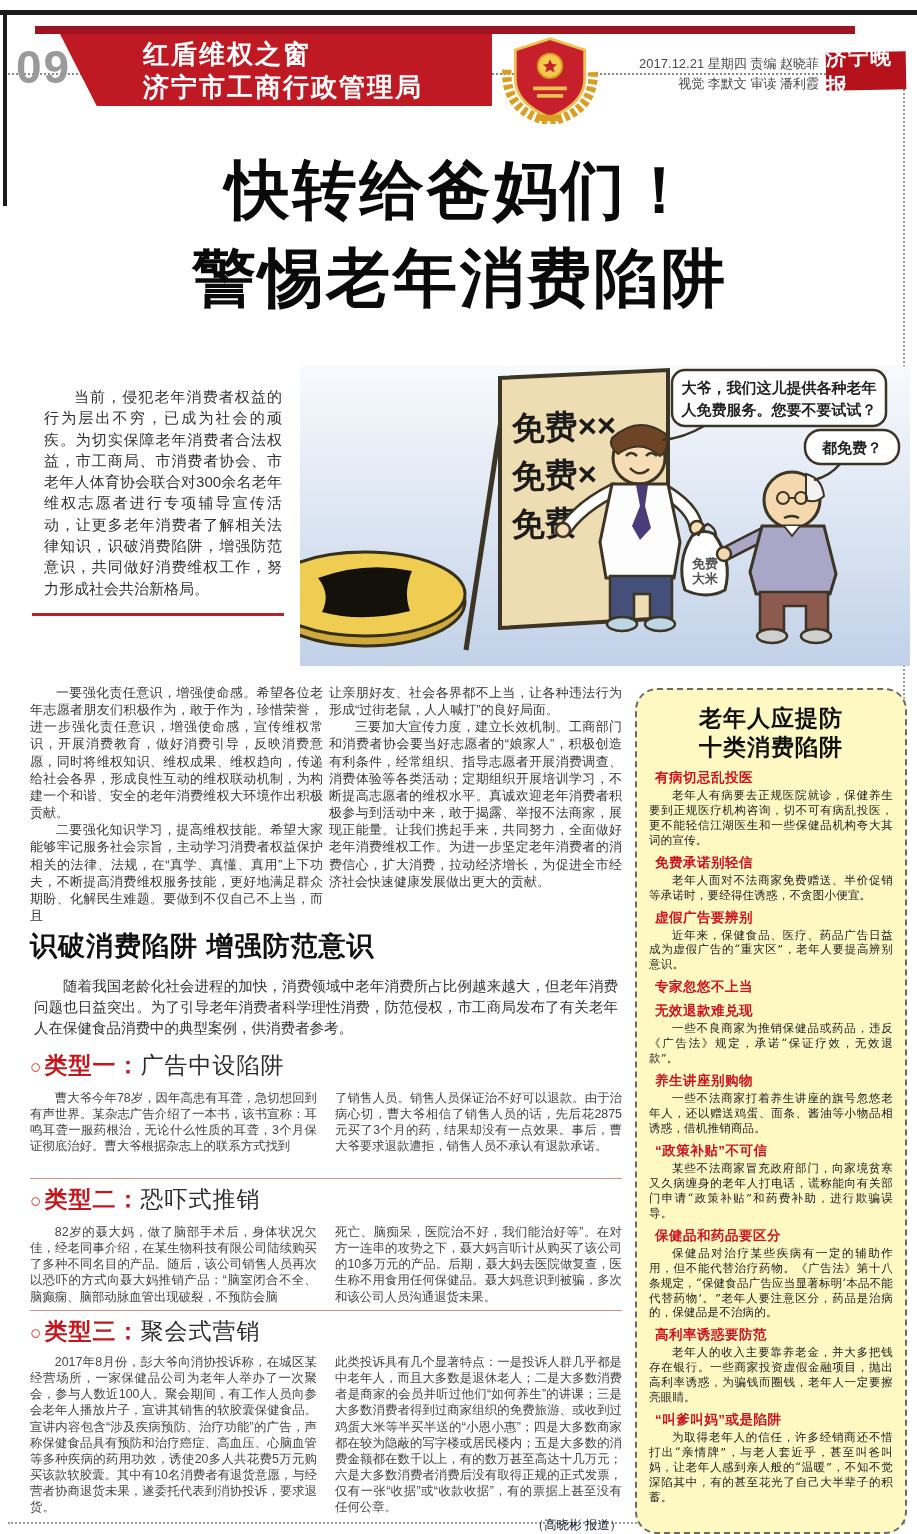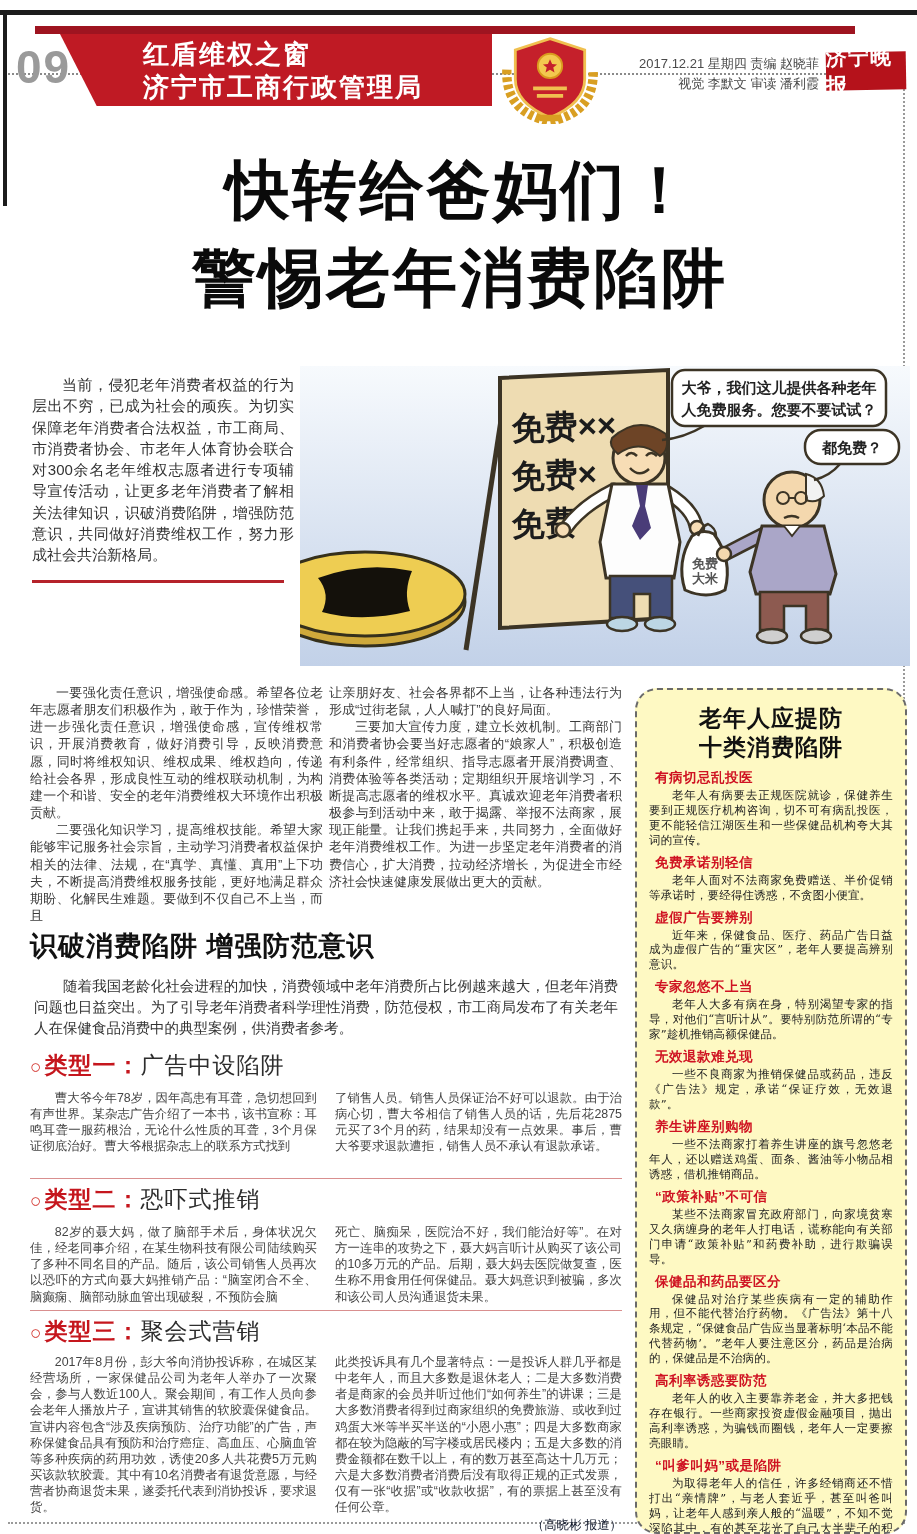--- a/index.html
+++ b/index.html
@@ -19,21 +19,21 @@
   .dateblock{position:absolute;right:98px;top:54px;text-align:right;font-size:13px;color:#4a4a4a;line-height:1.55;z-index:4;}
   .masthead{position:absolute;left:826px;top:52px;width:80px;height:38px;background:#b5121b;z-index:5;
             display:flex;align-items:center;justify-content:center;transform:rotate(-1deg);}
   .masthead span{color:#fff;font-family:"Liberation Serif",serif;font-weight:700;font-size:21px;letter-spacing:1px;}
   
   .headline{position:absolute;left:20px;top:146px;width:880px;text-align:center;color:#0a0a0a;
             font-weight:900;font-size:64px;line-height:88px;letter-spacing:3px;z-index:2;}
   
   .lead-text{position:absolute;left:32px;top:374px;width:262px;font-size:15px;line-height:1.42;
              text-align:justify;color:#333;}
-  .lead-text p{margin:0;text-indent:2em;}
+  .lead-text p{margin:12px;text-indent:2em;}
   .lead-rule{margin-top:14px;height:3px;background:#b5222a;width:96%;}
   .cartoon{position:absolute;left:300px;top:366px;width:610px;height:300px;}
   
   .article-row{position:absolute;left:30px;top:684px;width:592px;display:flex;gap:6px;}
   .article-row .col{flex:1;font-size:13px;line-height:1.32;text-align:justify;color:#3a3a3a;}
   .article-row p{margin:0 0 0 0;text-indent:2em;}
   .article-row p.cont{text-indent:0;}
   
   .section2-title{position:absolute;left:30px;top:928px;font-size:27px;font-weight:800;color:#111;letter-spacing:1px;}
   .section2-intro{position:absolute;left:30px;top:972px;width:592px;font-size:14.5px;line-height:1.45;
@@ -261,21 +261,20 @@
     <div class="sb-item">
         <h4>免费承诺别轻信</h4>
         <p>老年人面对不法商家免费赠送、半价促销等承诺时，要经得住诱惑，不贪图小便宜。</p>
       </div>
     <div class="sb-item">
         <h4>虚假广告要辨别</h4>
         <p>近年来，保健食品、医疗、药品广告日益成为虚假广告的“重灾区”，老年人要提高辨别意识。</p>
       </div>
     <div class="sb-item">
         <h4>专家忽悠不上当</h4>
-        <p>老年人大多有病在身，特别渴望专家的指导，对他们“言听计从”。要特别防范所谓的“专家”趁机推销高额保健品。</p>
       </div>
     <div class="sb-item">
         <h4>无效退款难兑现</h4>
         <p>一些不良商家为推销保健品或药品，违反《广告法》规定，承诺“保证疗效，无效退款”。</p>
       </div>
     <div class="sb-item">
         <h4>养生讲座别购物</h4>
         <p>一些不法商家打着养生讲座的旗号忽悠老年人，还以赠送鸡蛋、面条、酱油等小物品相诱惑，借机推销商品。</p>
       </div>
     <div class="sb-item">

